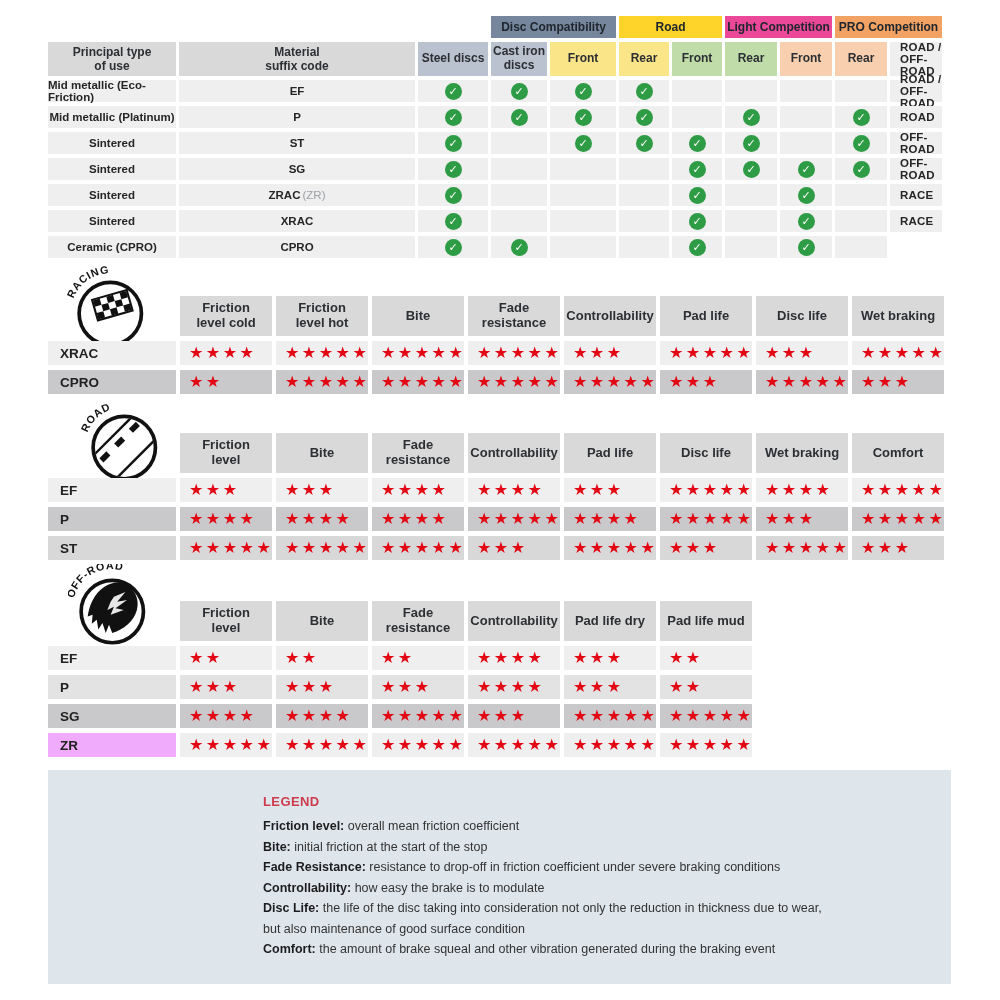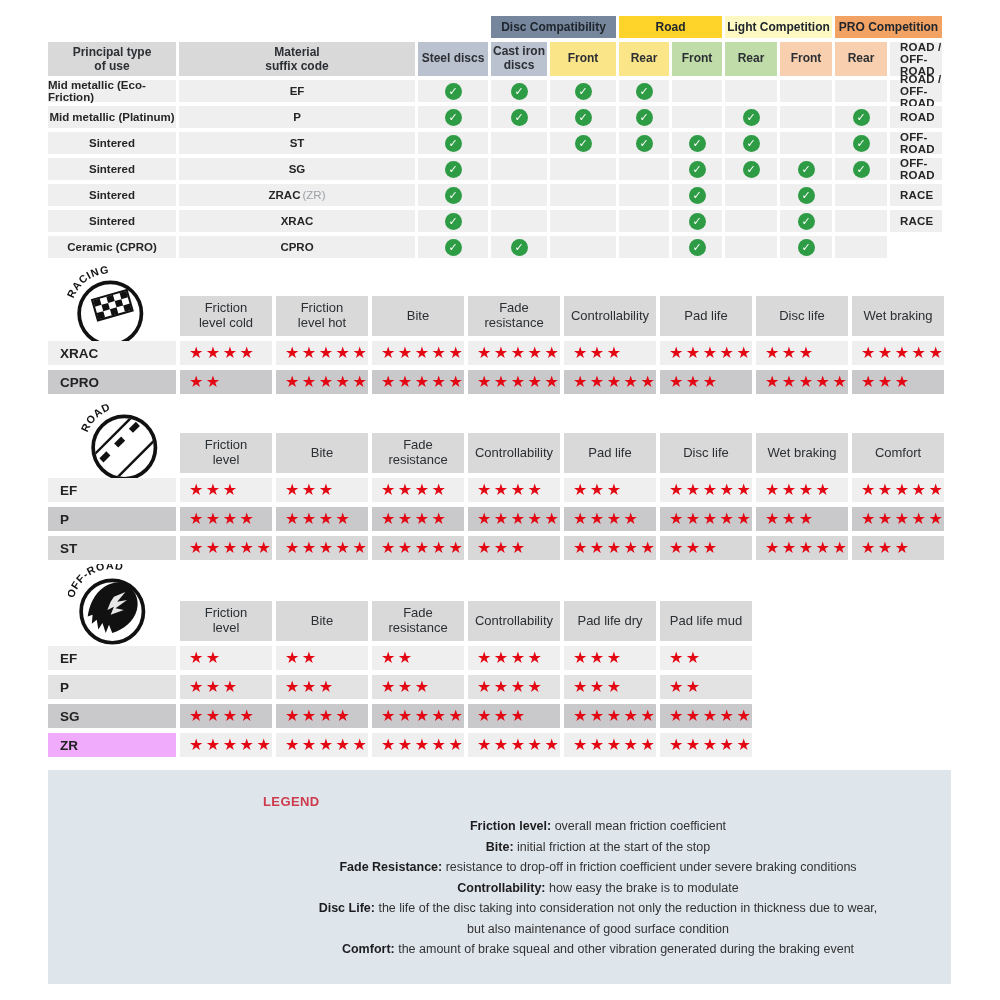--- a/index.html
+++ b/index.html
@@ -22,52 +22,52 @@
   .c-code-suffix{color:#9aa1a8;font-weight:400;margin-left:2px;}
   .chk{width:17px;height:17px;border-radius:50%;display:flex;align-items:center;justify-content:center;
        color:#fff;font-size:11px;font-weight:700;line-height:1;}
 
   
   .rt{position:absolute;left:48px;display:grid;column-gap:4px;row-gap:5px;}
   #rt-racing{top:296px;grid-template-columns:128px repeat(8,92px);grid-template-rows:40px 24px 24px;}
   #rt-road{top:433px;grid-template-columns:128px repeat(8,92px);grid-template-rows:40px repeat(3,24px);}
   #rt-offroad{top:601px;grid-template-columns:128px repeat(6,92px);grid-template-rows:40px repeat(4,24px);}
   .rt > div{display:flex;align-items:center;}
-  .rt-h{background:#D9D9D9;justify-content:center;text-align:center;font-weight:400;font-size:13px;
+  .rt-h{background:#D9D9D9;justify-content:center;text-align:center;font-weight:700;font-size:13px;
         line-height:1.15;color:#2c2f33;white-space:pre-line;padding:0 4px;}
   .rt-spacer{background:transparent;}
   .rt-label{padding-left:12px;font-weight:700;font-size:13.5px;color:#222;}
   .rt-stars{padding-left:9px;font-size:16px;letter-spacing:2.5px;line-height:1;}
 
   
   .sec-icon{position:absolute;width:82px;height:82px;}
   #icon-racing{left:66px;top:266px;}
   #icon-road{left:80px;top:400px;}
   #icon-offroad{left:68px;top:564px;}
   .sec-icon svg{width:100%;height:100%;}
   .sec-icon text{font-family:"Liberation Sans","DejaVu Sans",sans-serif;font-weight:700;
                  font-size:13px;letter-spacing:1px;fill:#111;}
 
   
   .legend{position:absolute;left:48px;top:770px;width:903px;height:214px;box-sizing:border-box;
           padding:24px 18px 0 215px;font-size:12.5px;color:#333;}
   .legend-title{font-weight:700;font-size:13px;letter-spacing:.4px;margin-bottom:7px;}
-  .legend-line{line-height:20.5px;text-align:center;}
+  .legend-line{line-height:20.5px;}
   .legend-term{font-weight:700;color:#1d1d1f;}
 </style>
 </head>
 <body>
 
 <div class="page">
 
   <div class="compat" id="compat">
       <div class="c-spacer" style="grid-column: 1 / span 3;"></div>
       <div class="c-group" style="background: rgb(118, 135, 157);">Disc Compatibility</div>
       <div class="c-group" style="background: rgb(255, 212, 42);">Road</div>
-      <div class="c-group" style="background: #fef9c3;">Light Competition</div>
+      <div class="c-group" style="background: #ec4899;">Light Competition</div>
       <div class="c-group" style="background: rgb(242, 162, 99);">PRO Competition</div>
       <div class="c-h">Principal type
 of use</div>
       <div class="c-h">Material
 suffix code</div>
       <div class="c-sub" style="background: rgb(185, 194, 206);">Steel discs</div>
       <div class="c-sub" style="background: rgb(185, 194, 206);">Cast iron discs</div>
       <div class="c-sub" style="background: rgb(250, 229, 136);">Front</div>
       <div class="c-sub" style="background: rgb(250, 229, 136);">Rear</div>
       <div class="c-sub" style="background: rgb(192, 221, 169);">Front</div>

